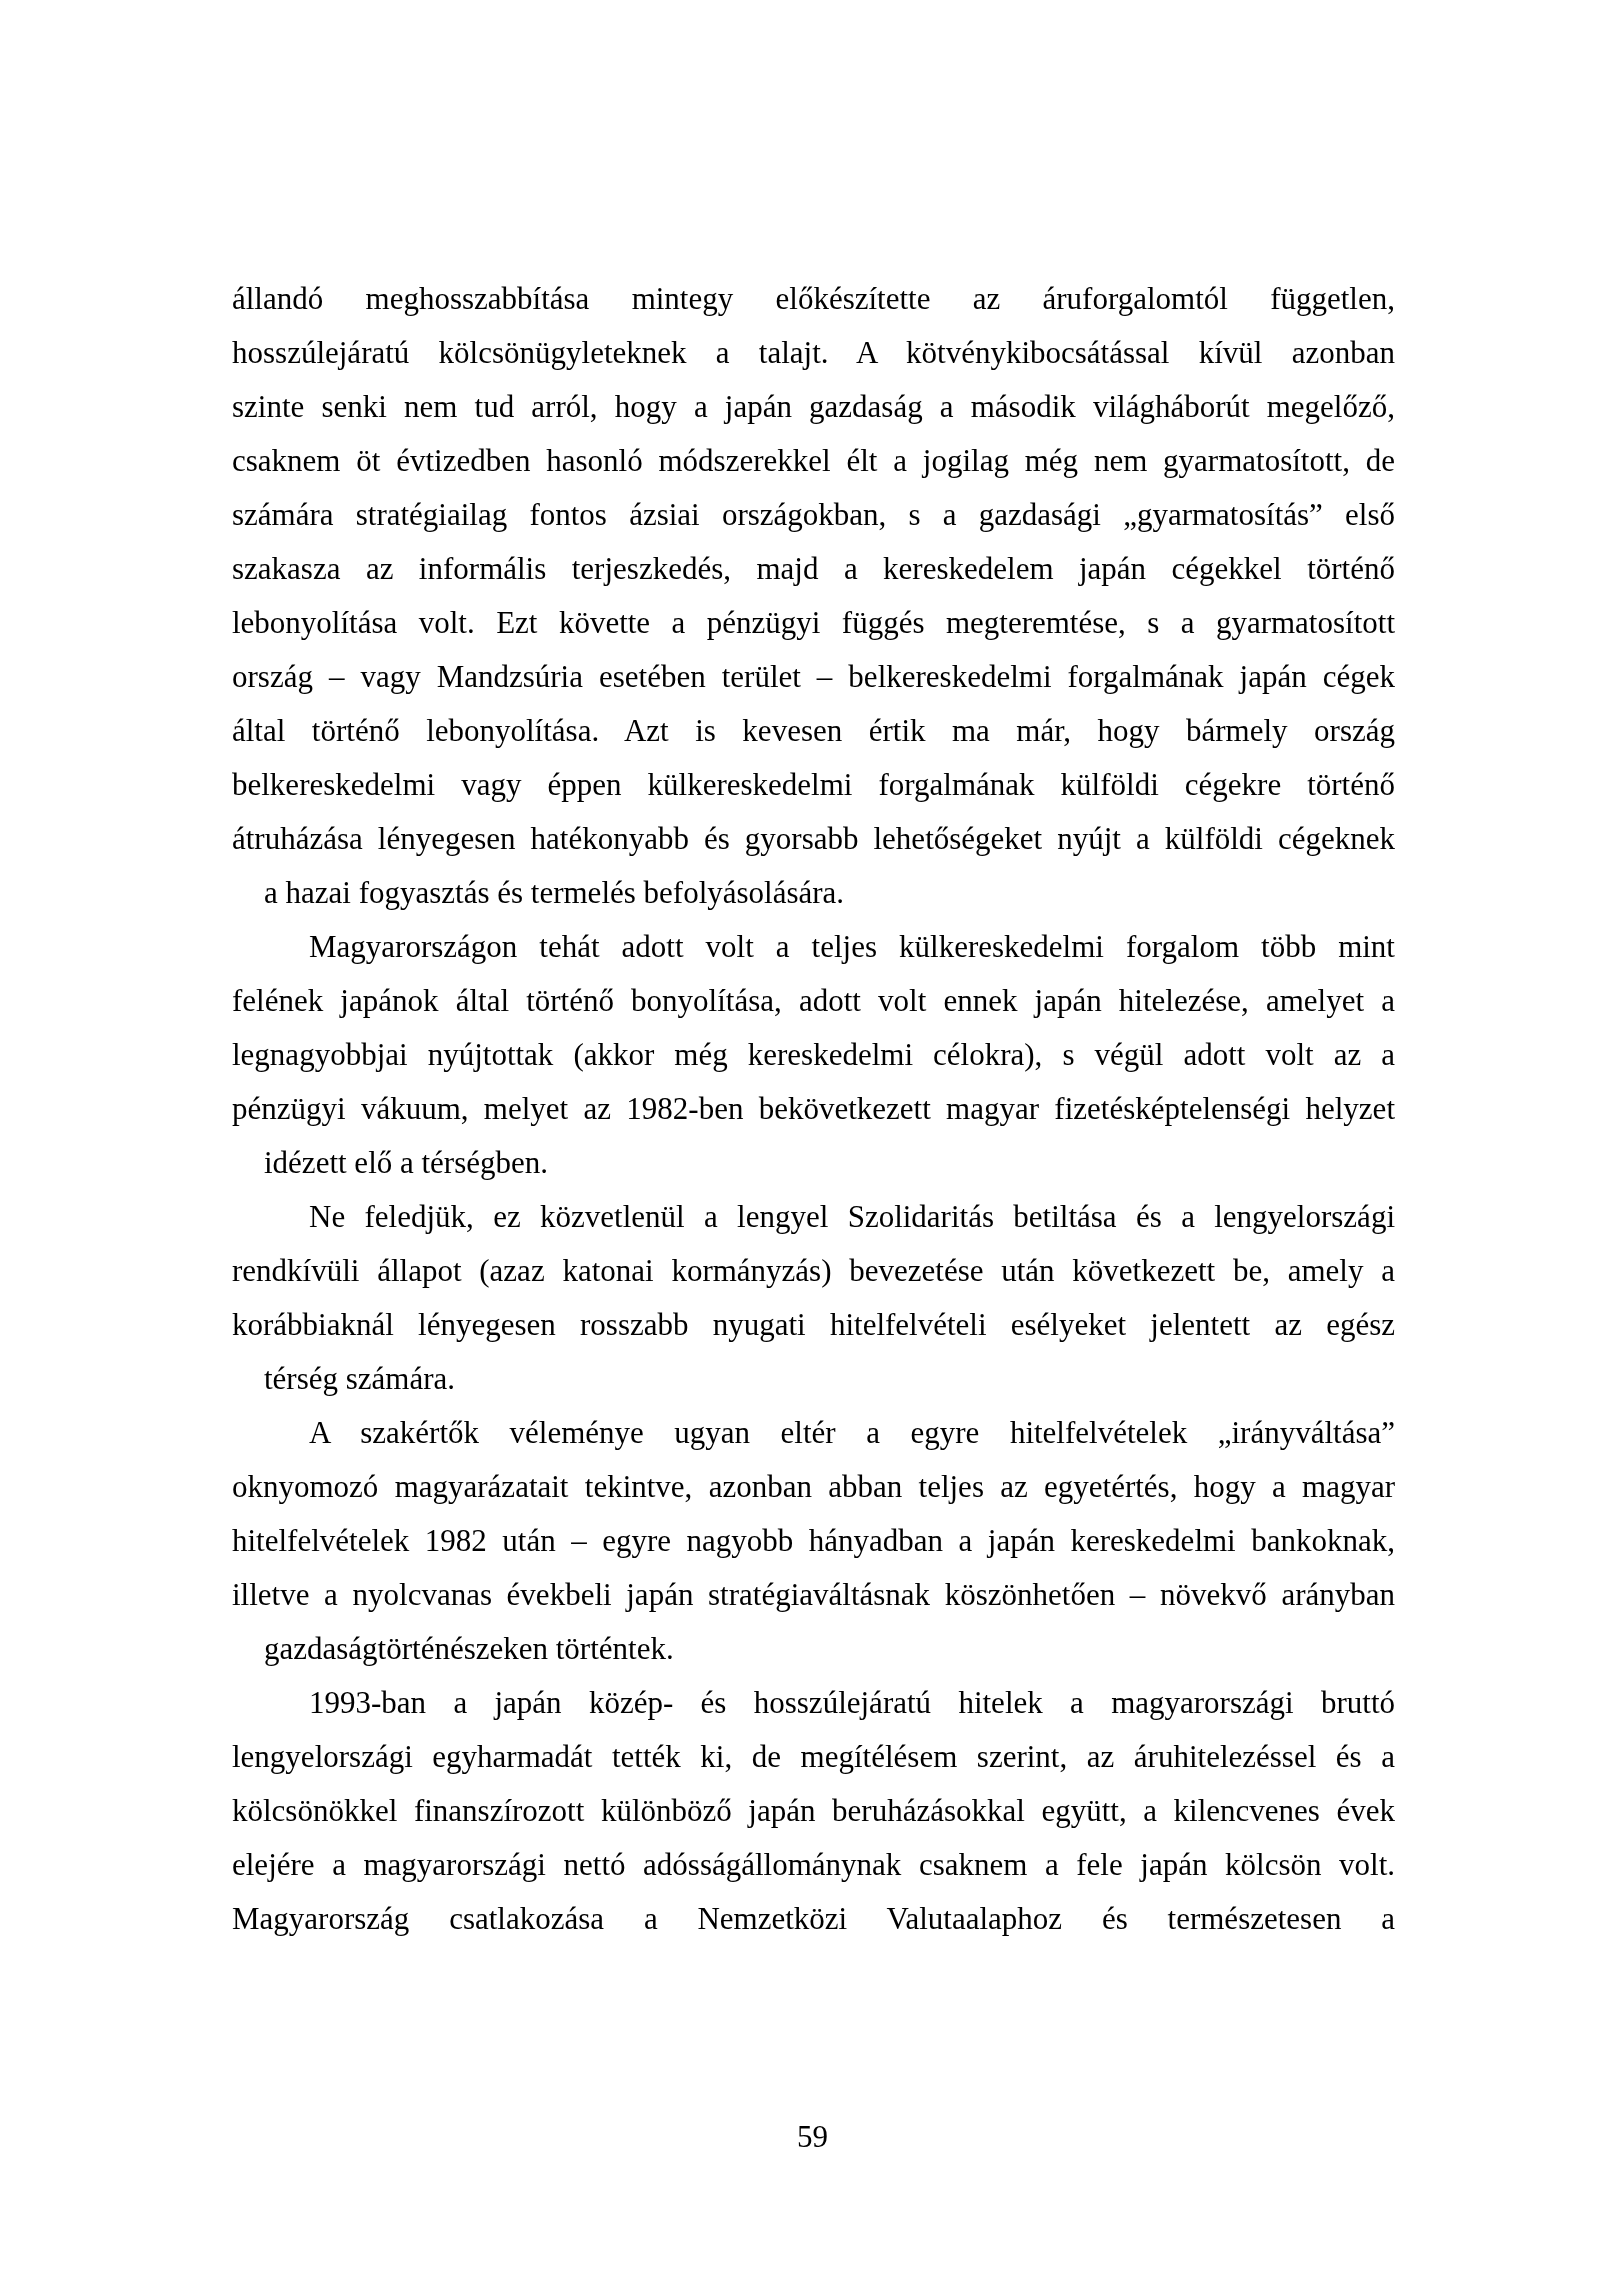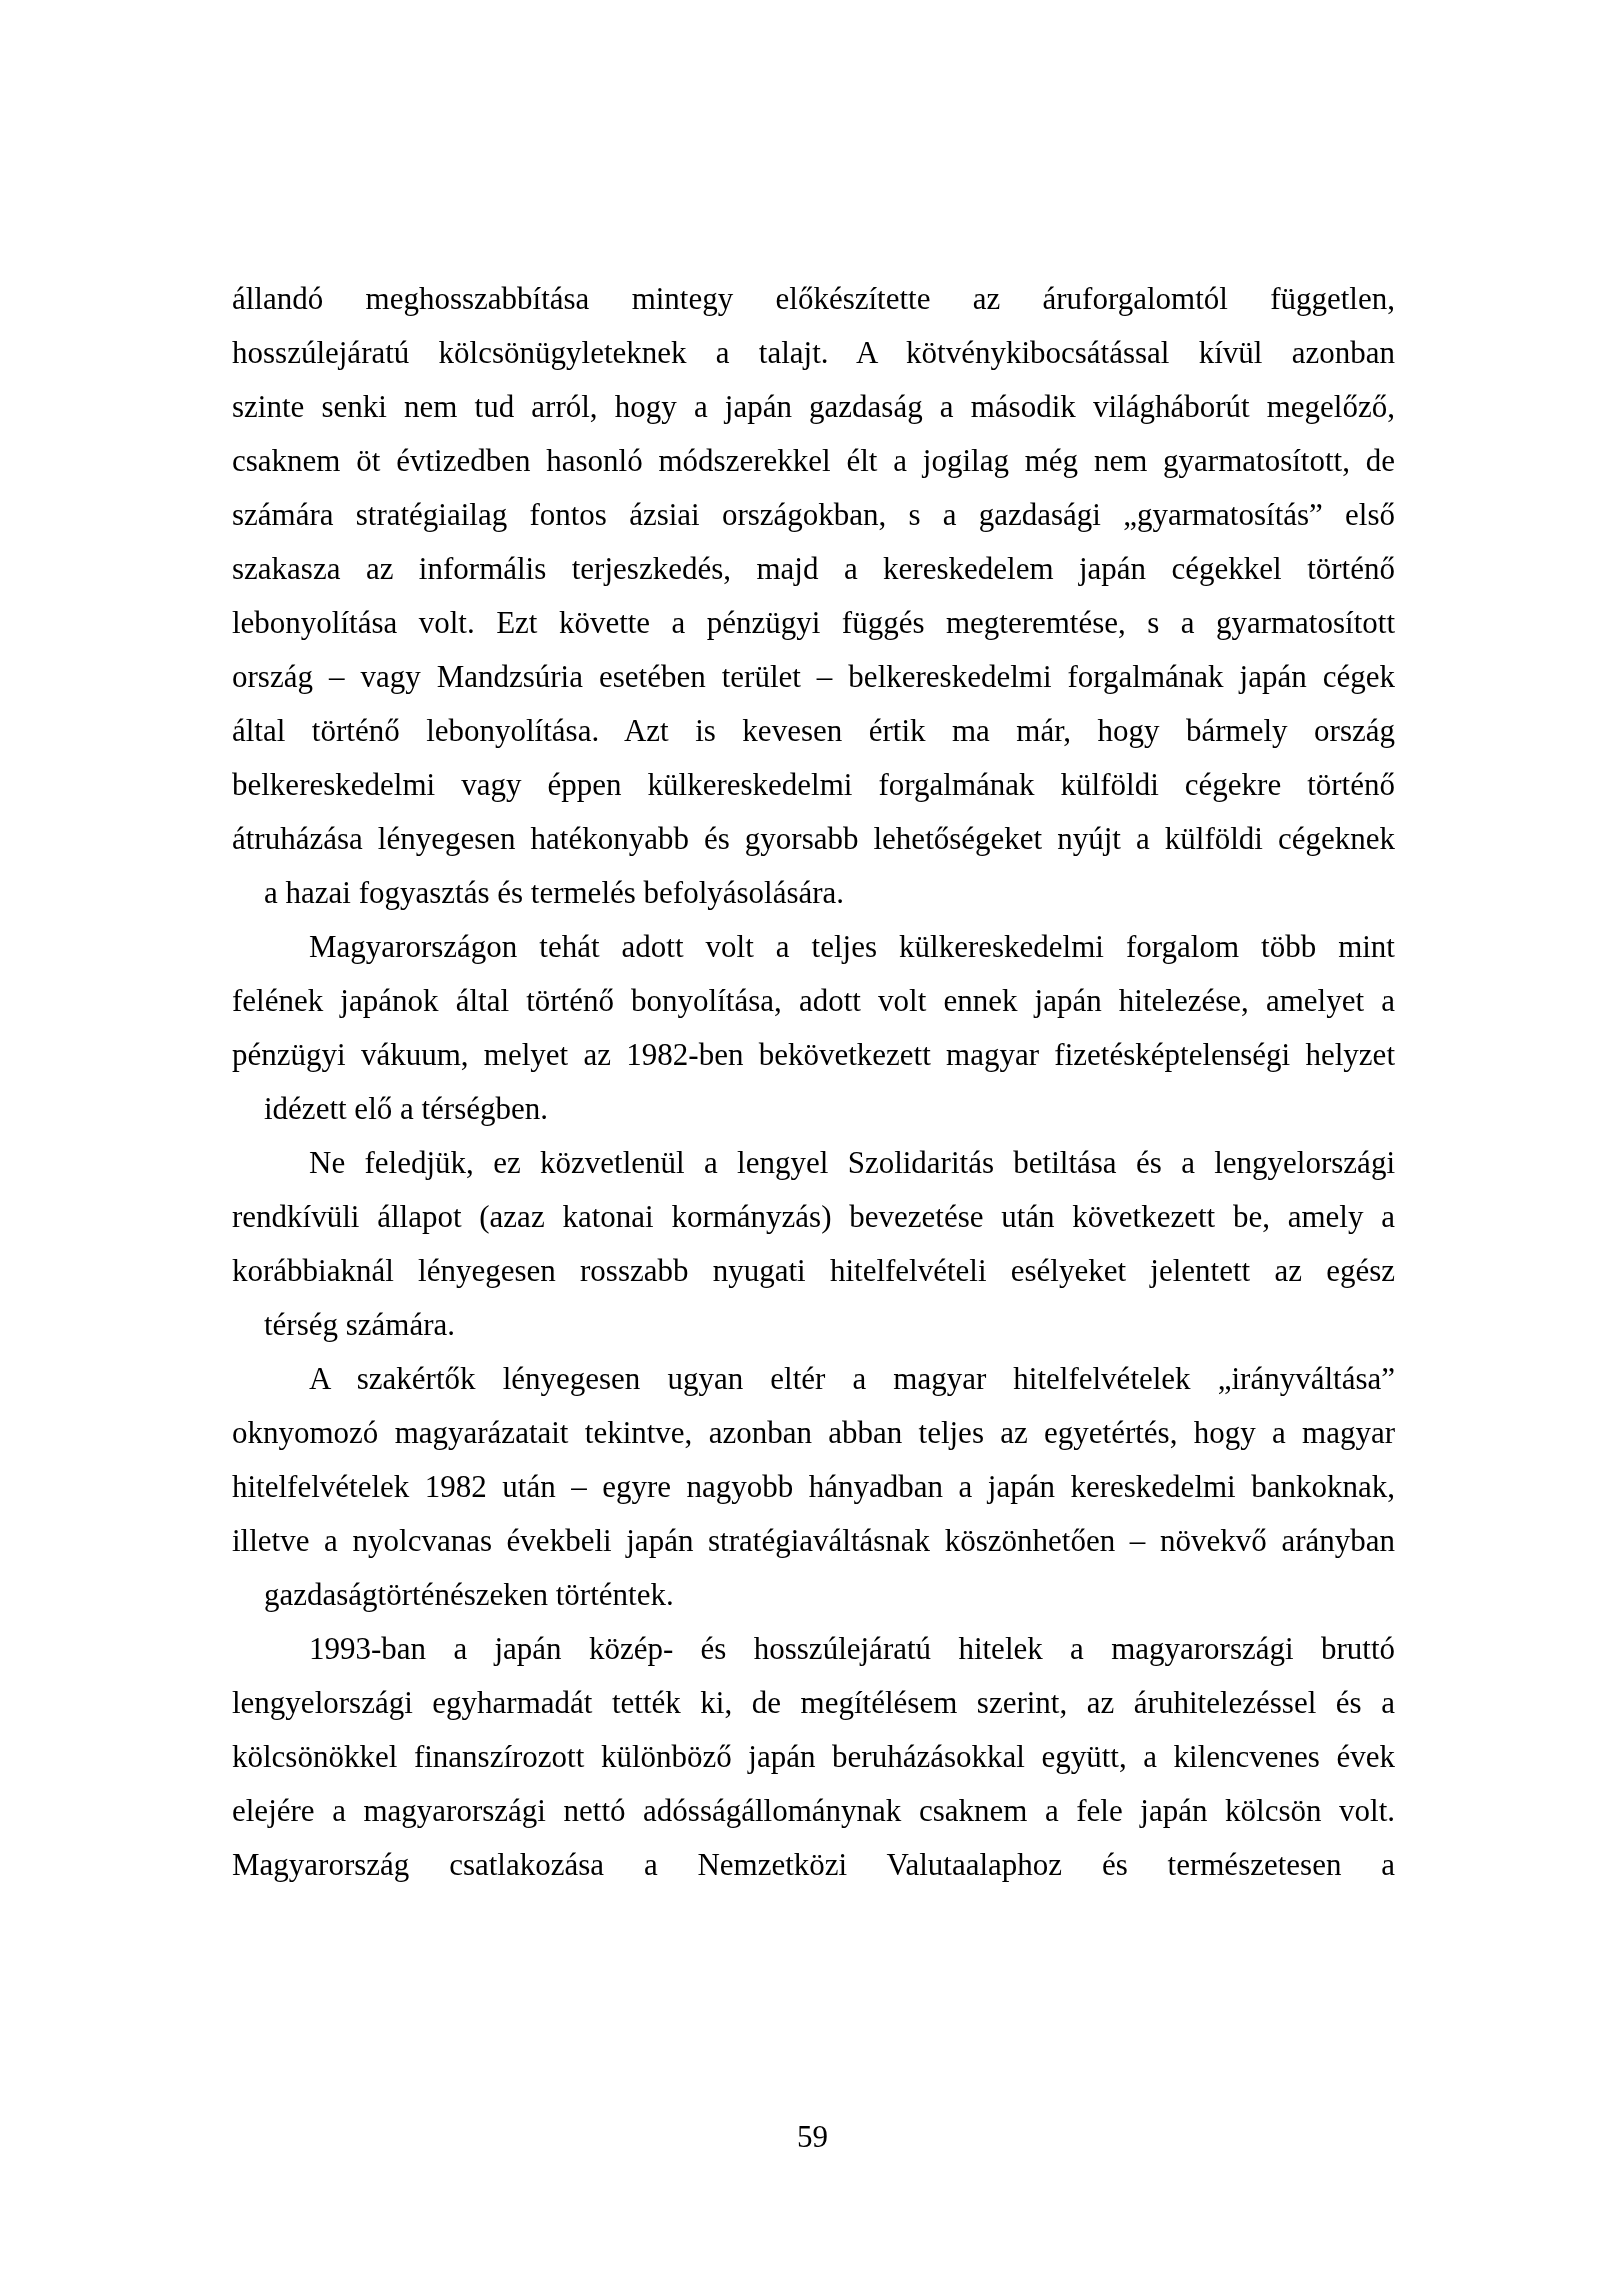--- a/index.html
+++ b/index.html
@@ -73,33 +73,34 @@
       <span class="line">ország – vagy Mandzsúria esetében terület – belkereskedelmi forgalmának japán cégek</span>
       <span class="line">által történő lebonyolítása. Azt is kevesen értik ma már, hogy bármely ország</span>
       <span class="line">belkereskedelmi vagy éppen külkereskedelmi forgalmának külföldi cégekre történő</span>
       <span class="line">átruházása lényegesen hatékonyabb és gyorsabb lehetőségeket nyújt a külföldi cégeknek</span>
       <span class="line last">a hazai fogyasztás és termelés befolyásolására.</span>
     </div>
 
     <div>
       <span class="line indent">Magyarországon tehát adott volt a teljes külkereskedelmi forgalom több mint</span>
       <span class="line">felének japánok által történő bonyolítása, adott volt ennek japán hitelezése, amelyet a</span>
+      <span class="line">legnagyobbjai nyújtottak (akkor még kereskedelmi célokra), s végül adott volt az a</span>
       <span class="line">pénzügyi vákuum, melyet az 1982-ben bekövetkezett magyar fizetésképtelenségi helyzet</span>
       <span class="line last">idézett elő a térségben.</span>
     </div>
 
     <div>
       <span class="line indent">Ne feledjük, ez közvetlenül a lengyel Szolidaritás betiltása és a lengyelországi</span>
       <span class="line">rendkívüli állapot (azaz katonai kormányzás) bevezetése után következett be, amely a</span>
       <span class="line">korábbiaknál lényegesen rosszabb nyugati hitelfelvételi esélyeket jelentett az egész</span>
       <span class="line last">térség számára.</span>
     </div>
 
     <div>
-      <span class="line indent">A szakértők lényegesen ugyan eltér a magyar hitelfelvételek „irányváltása”</span>
+      <span class="line indent">A szakértők véleménye ugyan eltér a egyre hitelfelvételek „irányváltása”</span>
       <span class="line">oknyomozó magyarázatait tekintve, azonban abban teljes az egyetértés, hogy a magyar</span>
       <span class="line">hitelfelvételek 1982 után – egyre nagyobb hányadban a japán kereskedelmi bankoknak,</span>
       <span class="line">illetve a nyolcvanas évekbeli japán stratégiaváltásnak köszönhetően – növekvő arányban</span>
       <span class="line last">gazdaságtörténészeken történtek.</span>
     </div>
 
     <div>
       <span class="line indent">1993-ban a japán közép- és hosszúlejáratú hitelek a magyarországi bruttó</span>
       <span class="line">lengyelországi egyharmadát tették ki, de megítélésem szerint, az áruhitelezéssel és a</span>
       <span class="line">kölcsönökkel finanszírozott különböző japán beruházásokkal együtt, a kilencvenes évek</span>

